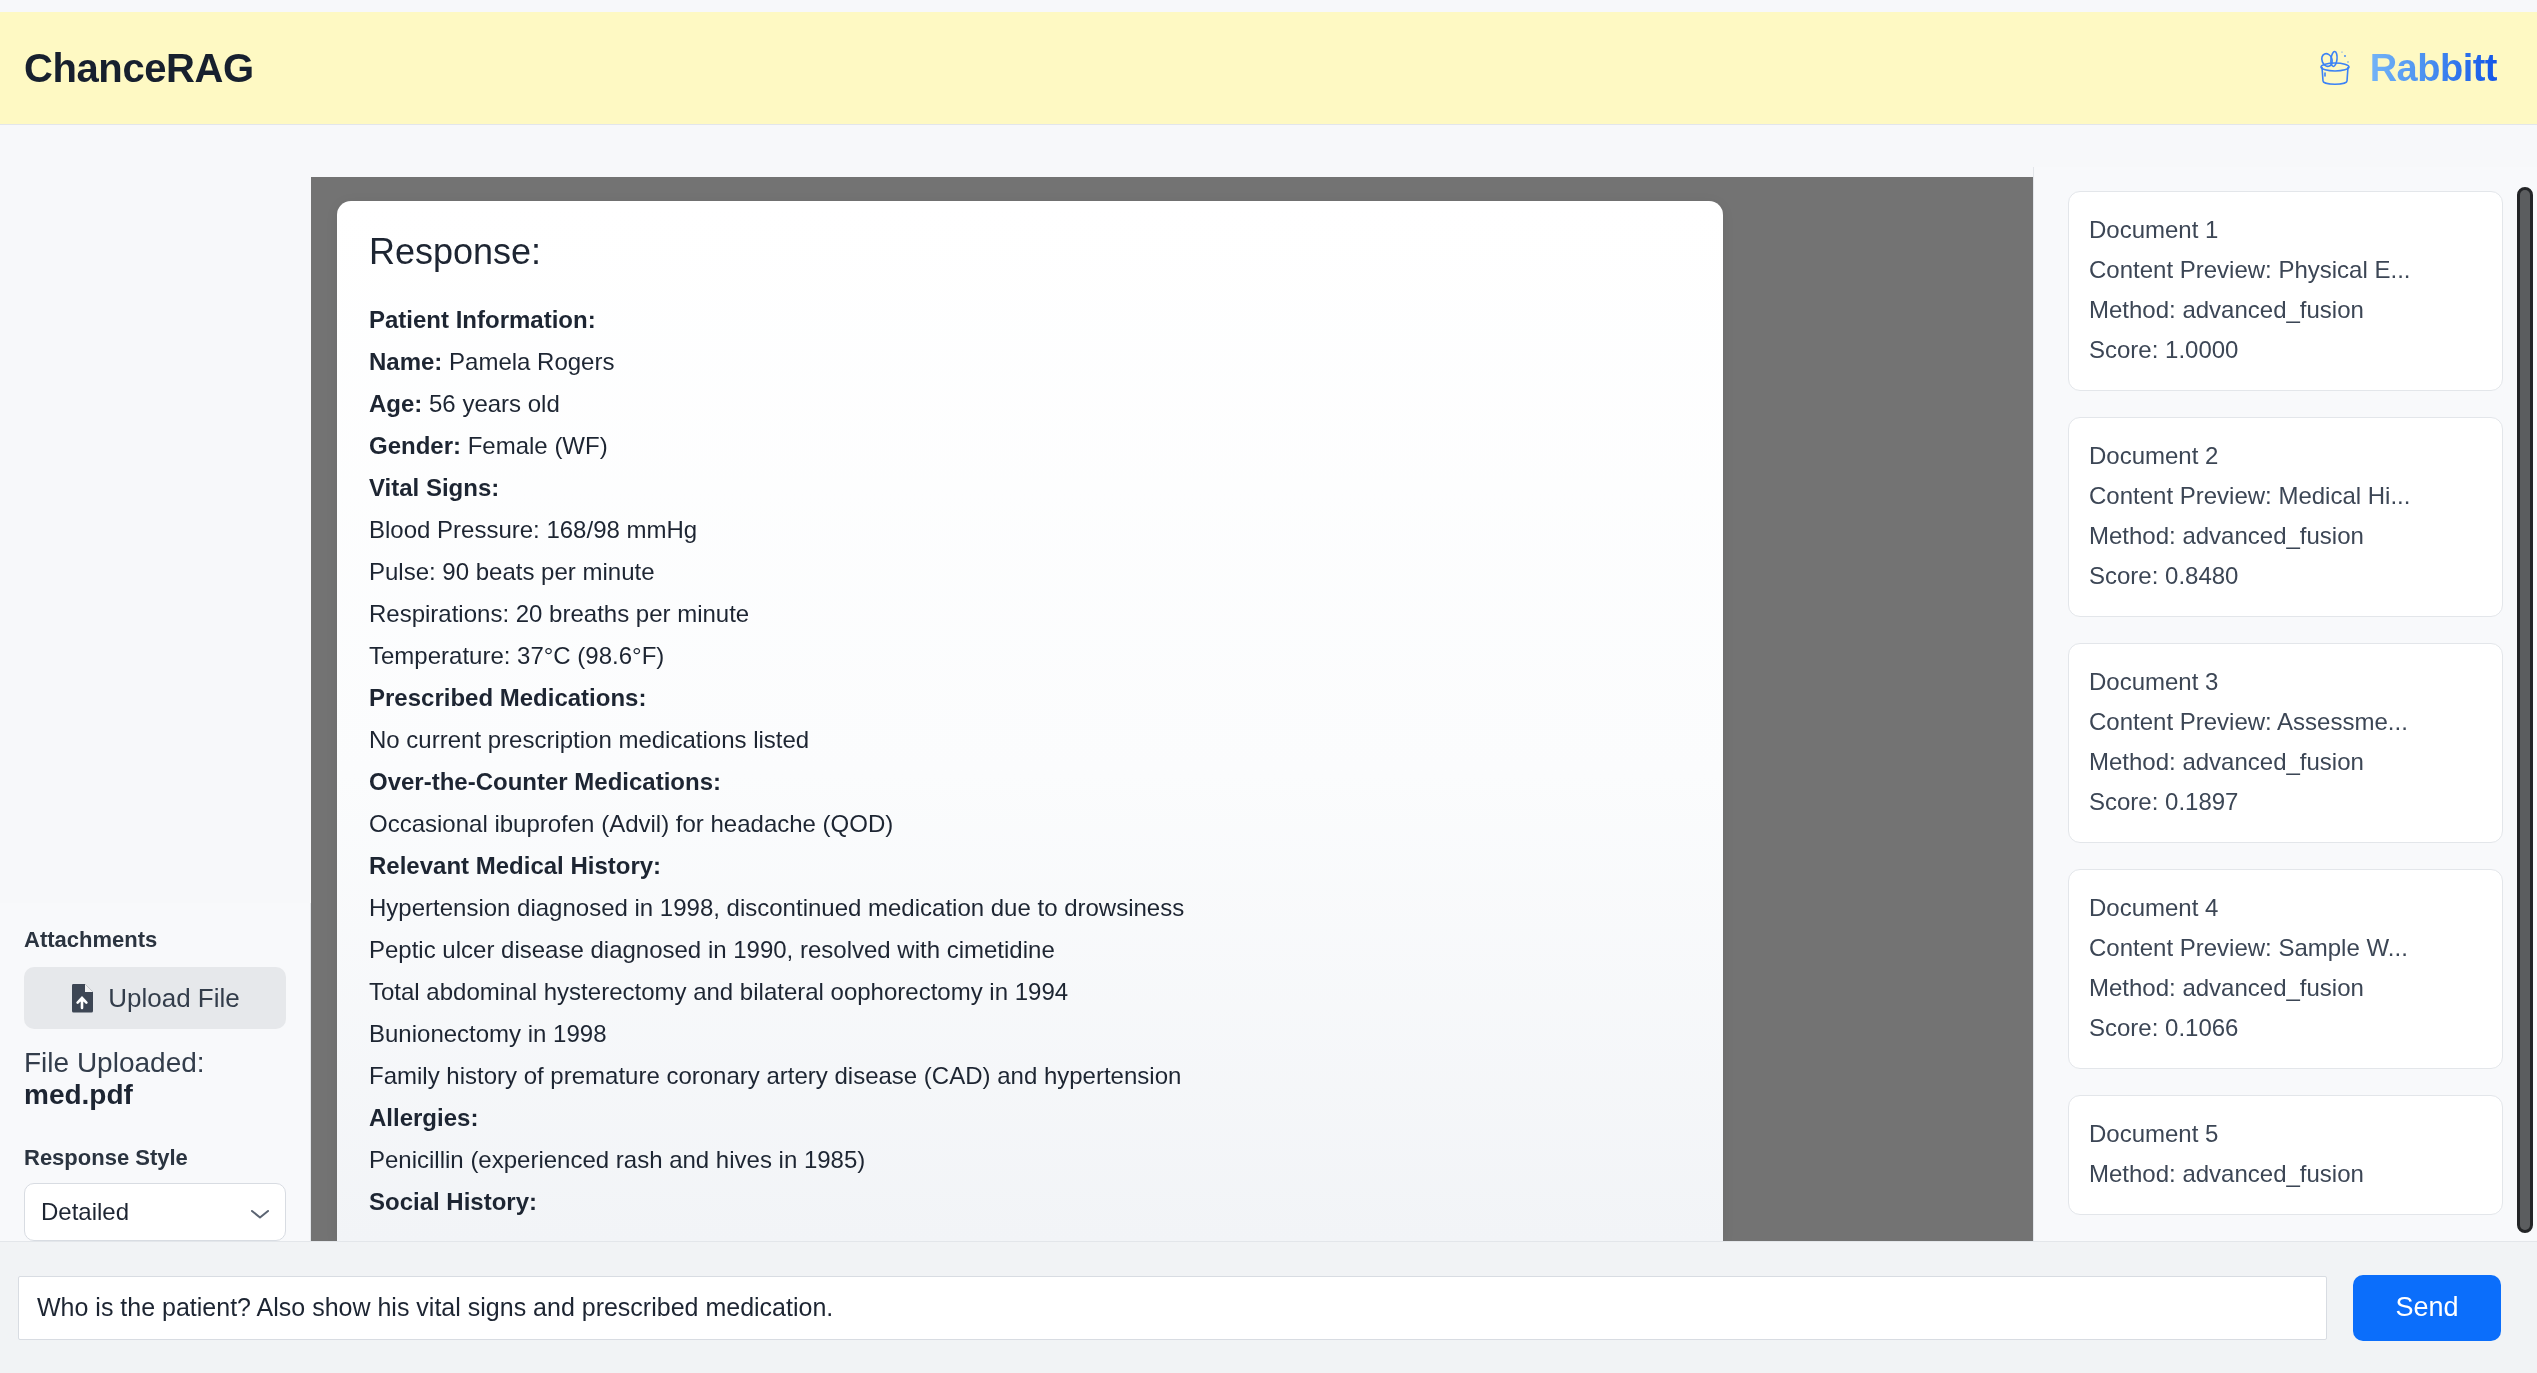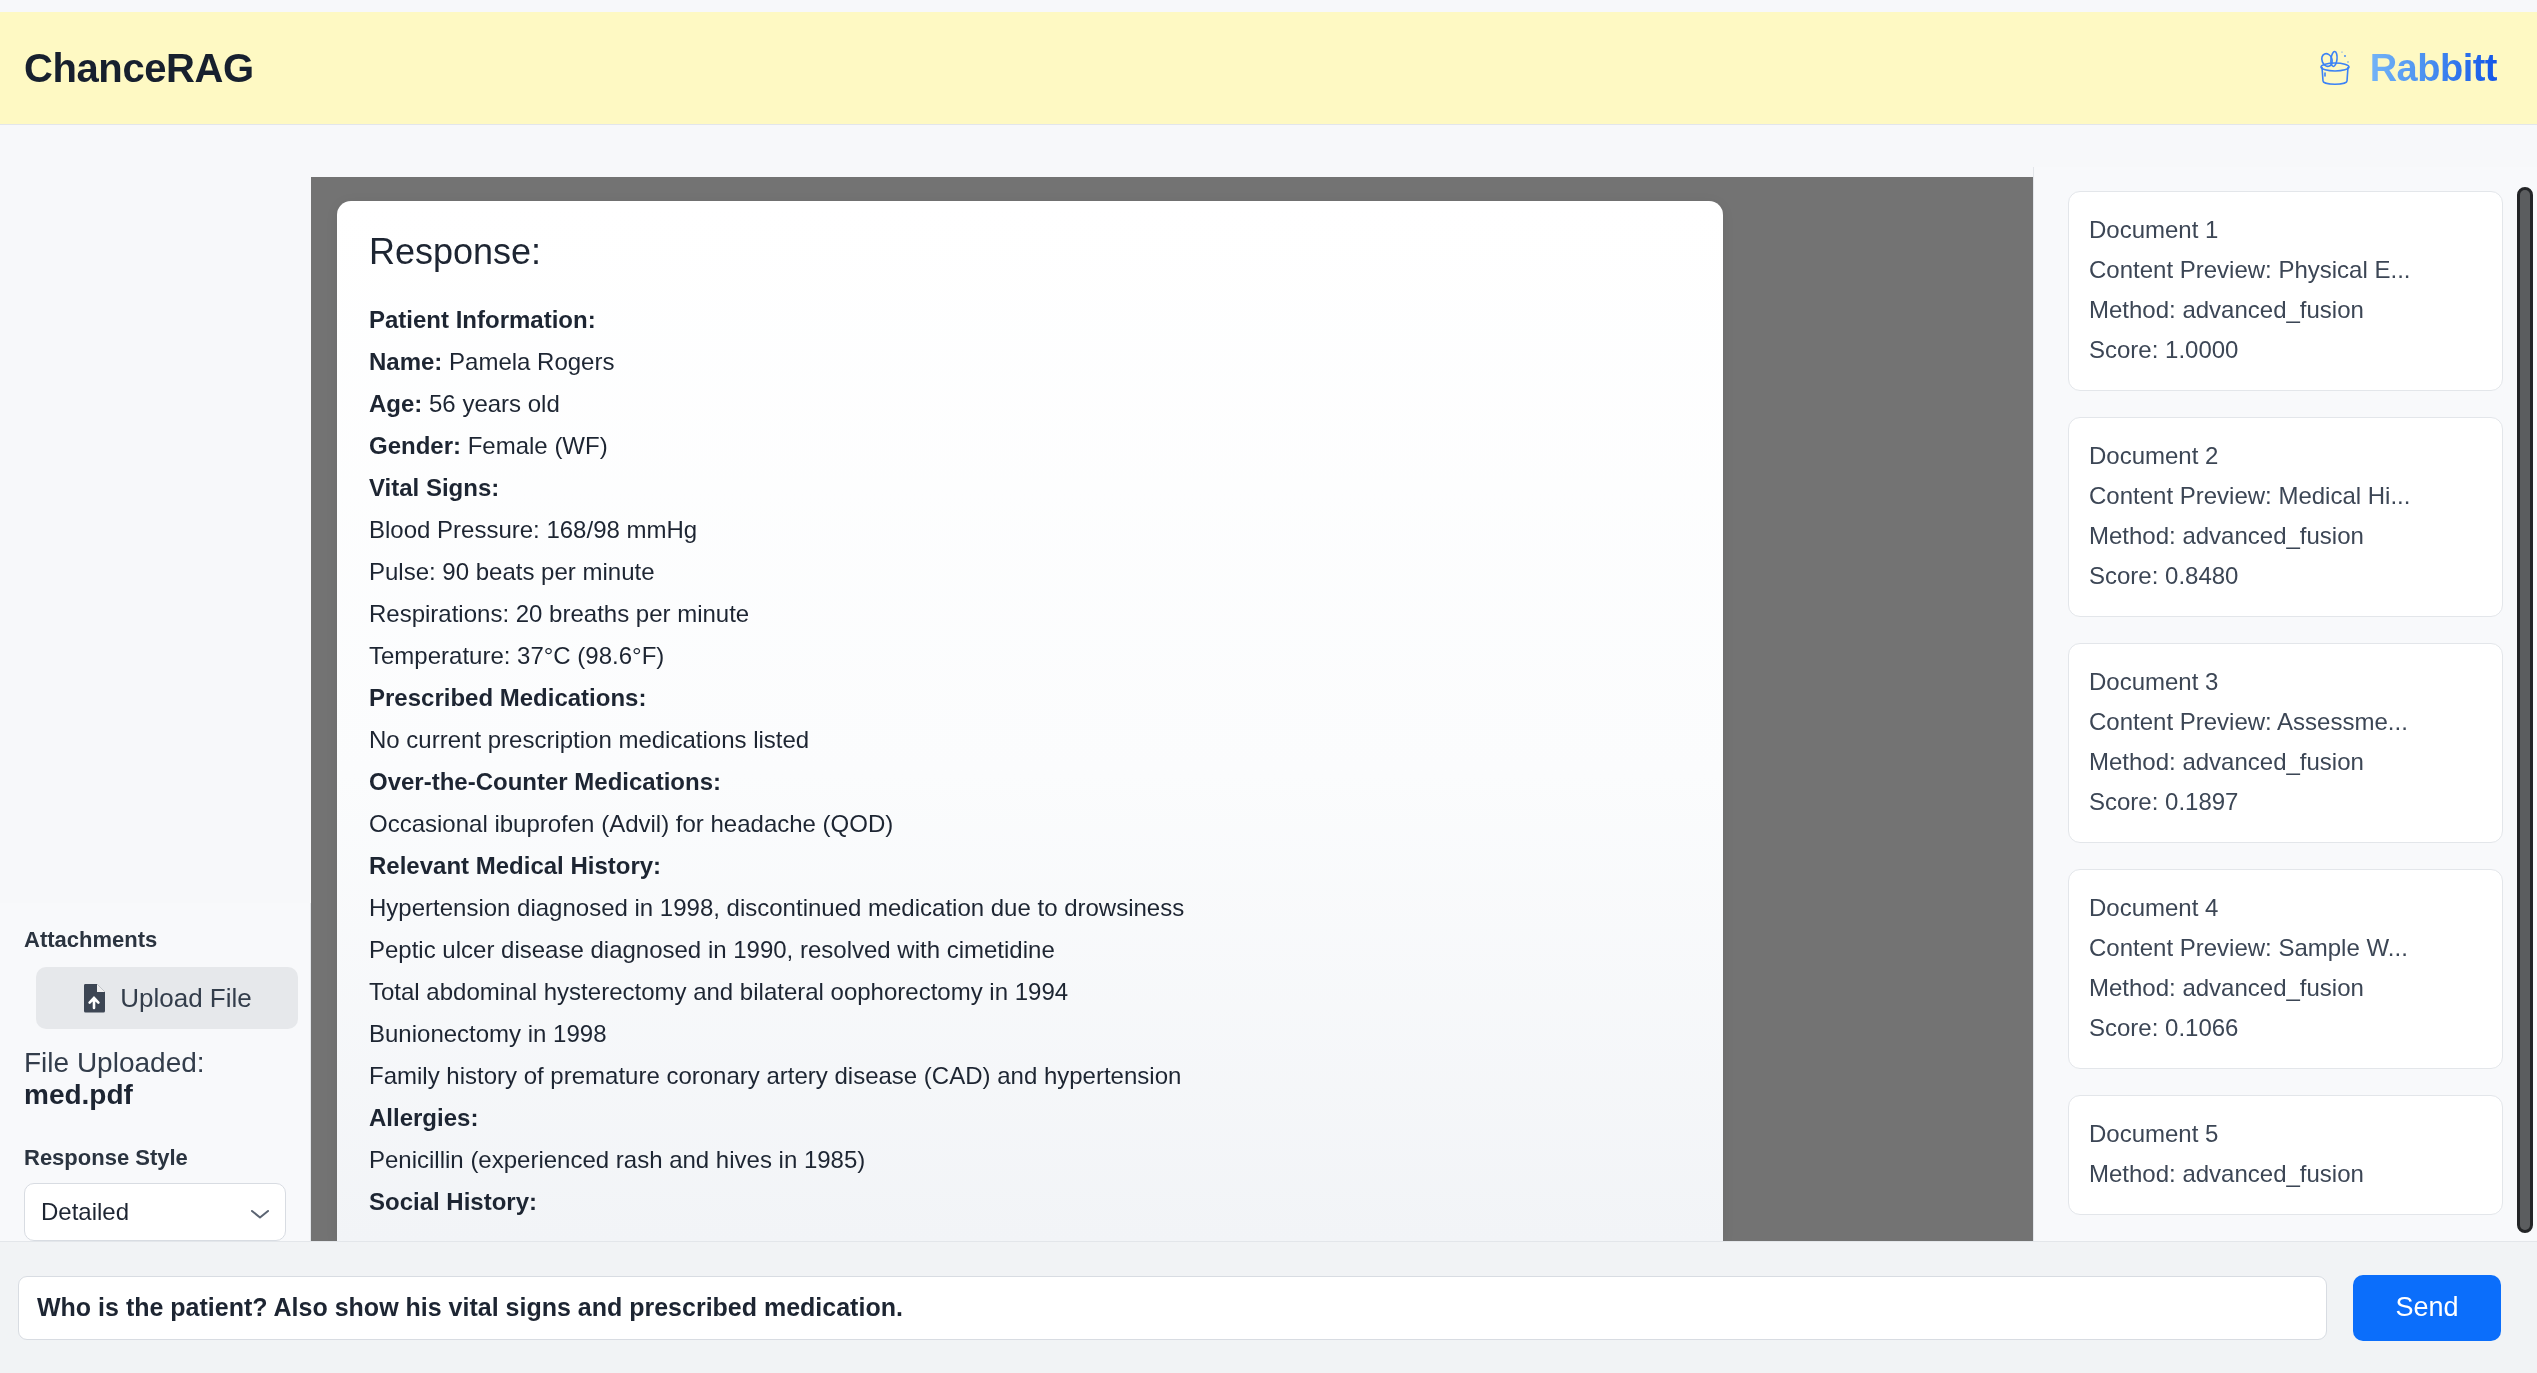--- a/index.html
+++ b/index.html
@@ -44,21 +44,20 @@
   }
   .side-label {
     font-size: 22px; font-weight: bold; color: #2b3440; margin-bottom: 14px;
   }
   .upload-btn {
     width: 100%; height: 62px;
     background: #e6e8eb; border: none; border-radius: 10px;
     display: flex; align-items: center; justify-content: center; gap: 12px;
     font-size: 26px; color: #333d4b; cursor: pointer;
     font-family: "Liberation Sans", sans-serif;
-    margin-left: 12px;
   }
   .upload-icon { width: 26px; height: 30px; display: block; }
   .file-uploaded {
     margin-top: 18px; font-size: 28px; color: #333d4b;
   }
   .file-uploaded b { font-weight: bold; color: #1d2532; }
   .style-label { margin-top: 34px; font-size: 22px; font-weight: bold; color: #2b3440; }
   .select-wrap {
     margin-top: 12px; position: relative; width: 100%; height: 58px;
   }
@@ -124,24 +123,23 @@
   
   .footer {
     flex: 0 0 132px; height: 132px;
     background: #f1f3f5;
     border-top: 1px solid #e3e6ea;
     display: flex; align-items: center; gap: 26px;
     padding: 0 36px 0 18px;
   }
   .prompt-input {
     flex: 1 1 auto; height: 64px;
-    background: #ffffff; border: 1px solid #d8dce2; border-radius: 9px;
+    background: #ffffff; border: 1px solid #d8dce2; border-radius: 2px;
     font-size: 25px; color: #1d2532; padding: 0 18px;
     font-family: "Liberation Sans", sans-serif;
-    font-weight: bold;
   }
   .send-btn {
     flex: 0 0 auto; width: 148px; height: 66px;
     background: #0b6efb; color: #ffffff;
     border: none; border-radius: 10px;
     font-size: 27px; cursor: pointer;
     font-family: "Liberation Sans", sans-serif;
   }
 </style>
 </head>

